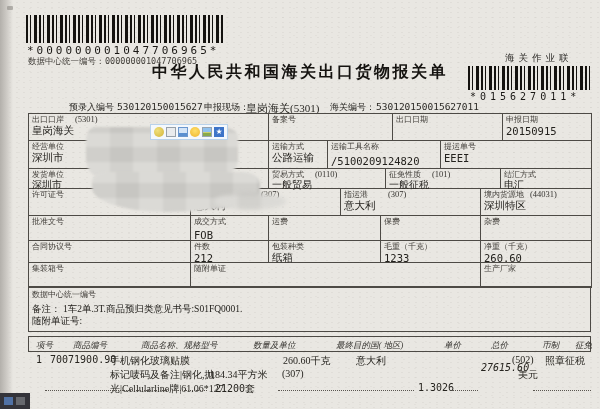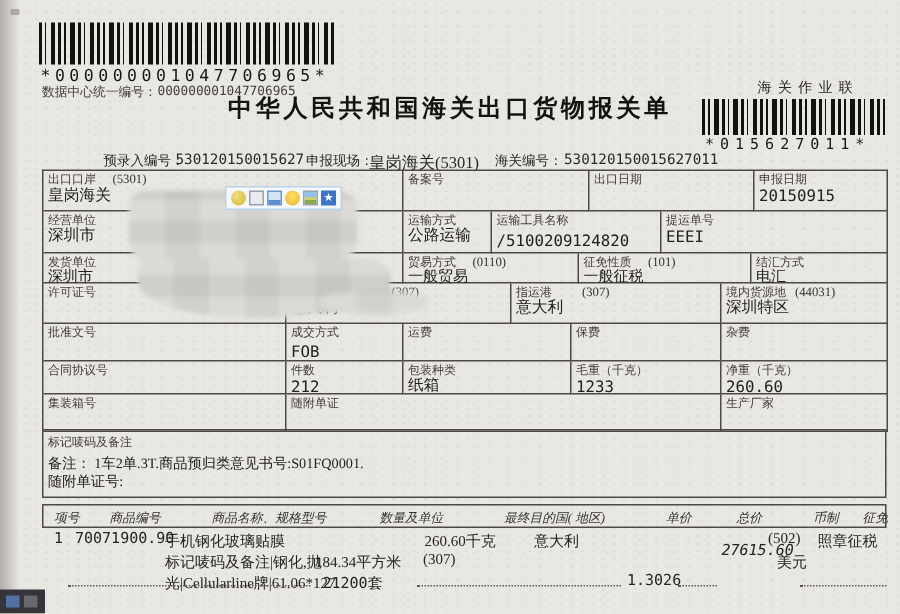--- a/index.html
+++ b/index.html
@@ -214,21 +214,21 @@
   </div>
   <div class="cell" style="left:162px;top:149px;width:290px;height:25px;">
     <div class="lbl">随附单证</div>
   </div>
   <div class="cell" style="left:452px;top:149px;width:111px;height:25px;">
     <div class="lbl">生产厂家</div>
   </div>
 </div>
 
 <div class="marks-box" style="left:28px;top:286px;width:563px;height:46px;">
-  <div class="lbl" style="position:absolute;left:3px;top:3px;">标记唛码及备注</div>
+  <div class="lbl" style="position:absolute;left:3px;top:3px;">数据中心统一编号</div>
   <div class="abs" style="left:3px;top:16px;font-size:9.5px;white-space:nowrap;">备注： 1车2单.3T.商品预归类意见书号:S01FQ0001.</div>
   <div class="abs smudge" style="left:3px;top:28px;font-size:9.5px;white-space:nowrap;">随附单证号:</div>
 </div>
 
 <div class="hdr-box" style="left:28px;top:336px;width:563px;height:16px;font-style:italic;">
   <span class="gh" style="left:7px;">项号</span>
   <span class="gh" style="left:44px;">商品编号</span>
   <span class="gh" style="left:112px;">商品名称、规格型号</span>
   <span class="gh" style="left:224px;">数量及单位</span>
   <span class="gh" style="left:307px;">最终目的国( 地区)</span>

